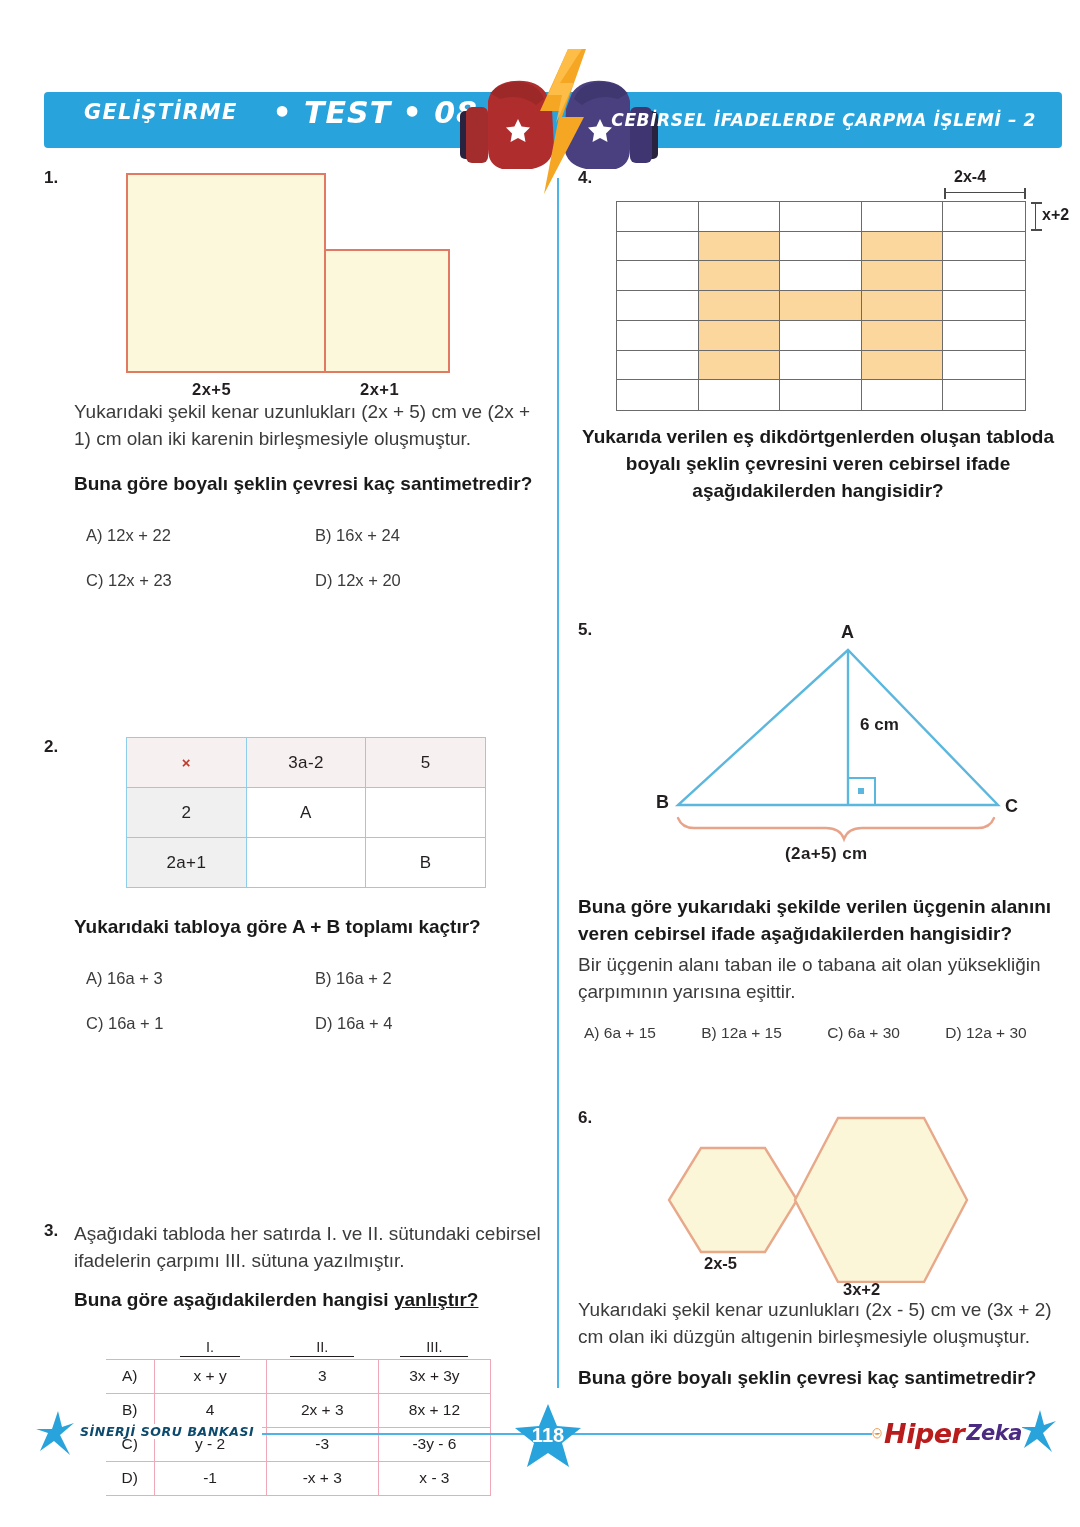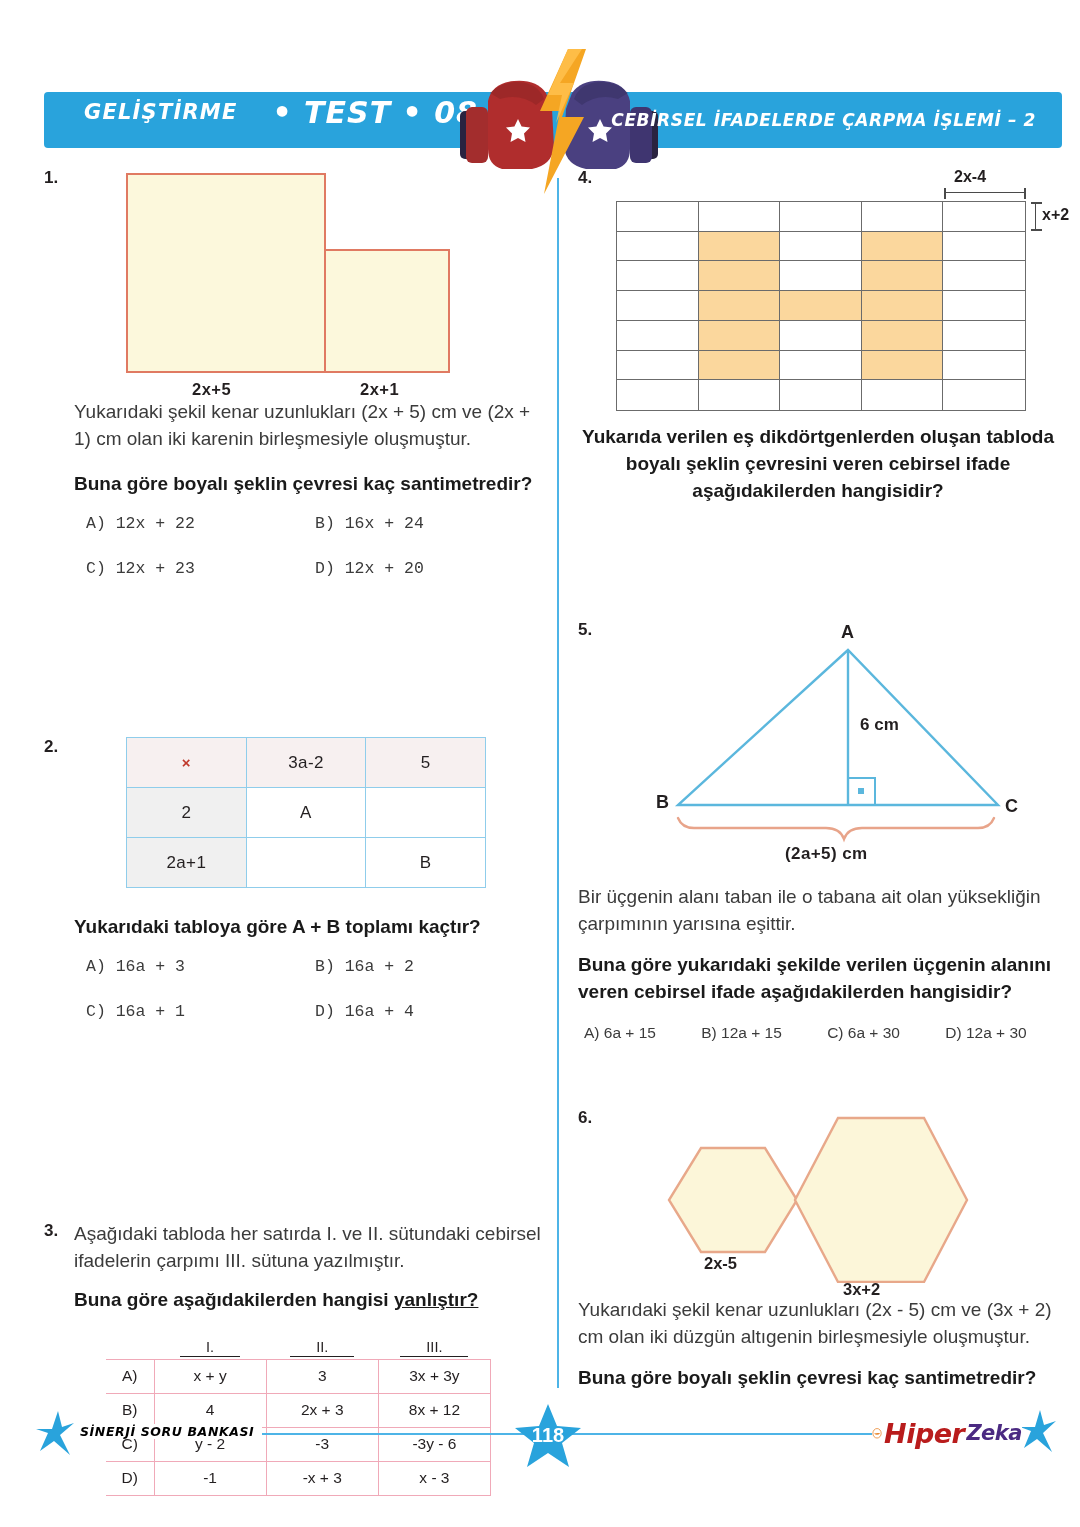--- a/index.html
+++ b/index.html
@@ -109,28 +109,27 @@
     color: #3b3b3b;
   }
   .qtext.bold {
     font-weight: bold;
     color: #1a1a1a;
   }
   .underline-word { text-decoration: underline; }
 
   
   .opts-2col {
-    margin-top: 16px;
+    margin-top: 28px;
     display: grid;
     grid-template-columns: 1fr 1fr;
     row-gap: 26px;
     font-size: 16.5px;
     color: #3b3b3b;
     padding-left: 12px;
-    font-family: Liberation Mono, monospace;
   }
   .opts-row {
     margin-top: 18px;
     display: flex;
     gap: 14px;
     font-size: 15.5px;
     color: #3b3b3b;
     padding-left: 6px;
     white-space: nowrap;
   }
@@ -288,21 +287,21 @@
     background: #4db4e7;
   }
   .foot-brand {
     position: absolute;
     left: 80px; top: 1424px;
     font-family: "DejaVu Sans", sans-serif;
     font-style: italic;
     font-weight: bold;
     font-size: 12.5px;
     letter-spacing: 0.6px;
-    color: #000000;
+    color: #0c4a6e;
     background: #ffffff;
     padding: 0 8px 0 0;
     z-index: 3;
   }
   .star-left {
     position: absolute;
     left: 36px; top: 1411px;
     width: 38px; height: 46px;
   }
   .star-right {
@@ -558,22 +557,22 @@
           <rect x="210" y="168" width="6" height="6" fill="#5bb7dd"></rect>
 
           <path d="M30 198 q4 10 16 10 L178 208 q14 0 18 11 q4 -11 18 -11 L330 208 q12 0 16 -10" fill="none" stroke="#e8a48a" stroke-width="2.4" stroke-linecap="round"></path>
         </svg>
         <span style="position:absolute; left:193px; top:2px; font-size:18px; font-weight:600;">A</span>
         <span style="position:absolute; left:8px; top:172px; font-size:18px; font-weight:600;">B</span>
         <span style="position:absolute; left:357px; top:176px; font-size:18px; font-weight:600;">C</span>
         <span style="position:absolute; left:212px; top:95px; font-size:17px; font-weight:600;">6 cm</span>
         <span style="position:absolute; left:137px; top:224px; font-size:17px; font-weight:600; letter-spacing:0.4px;">(2a+5) cm</span>
       </div>
+      <div class="qtext bold" style="margin-top:14px;">Buna göre yukarıdaki şekilde verilen üçgenin alanını veren cebirsel ifade aşağıdakilerden hangisidir?</div>
       <div class="qtext" style="margin-top:4px;">Bir üçgenin alanı taban ile o tabana ait olan yüksekliğin çarpımının yarısına eşittir.</div>
-      <div class="qtext bold" style="margin-top:14px;">Buna göre yukarıdaki şekilde verilen üçgenin alanını veren cebirsel ifade aşağıdakilerden hangisidir?</div>
       <div class="opts-row">
         <span>A) 6a + 15</span>
         <span>B) 12a + 15</span>
         <span>C) 6a + 30</span>
         <span>D) 12a + 30</span>
       </div>
     </div>
   </div>
 
   <div class="q" style="margin-top:66px;">

